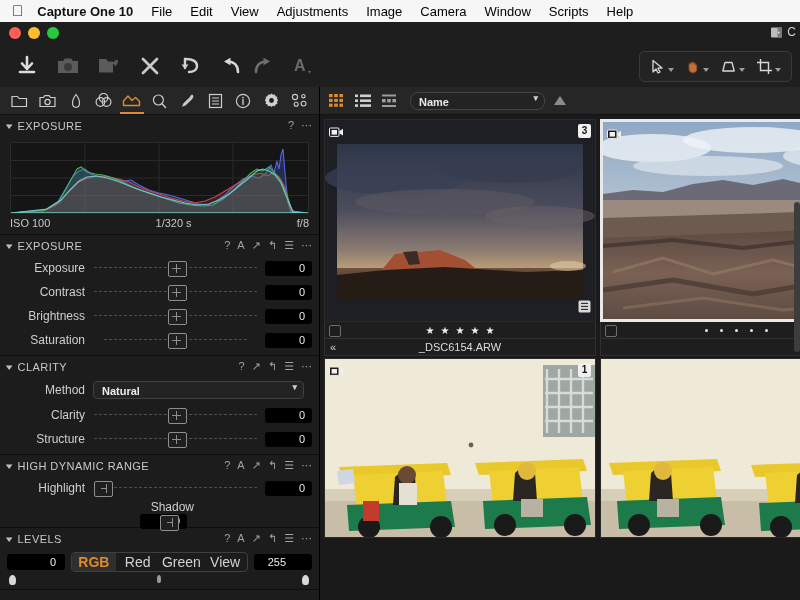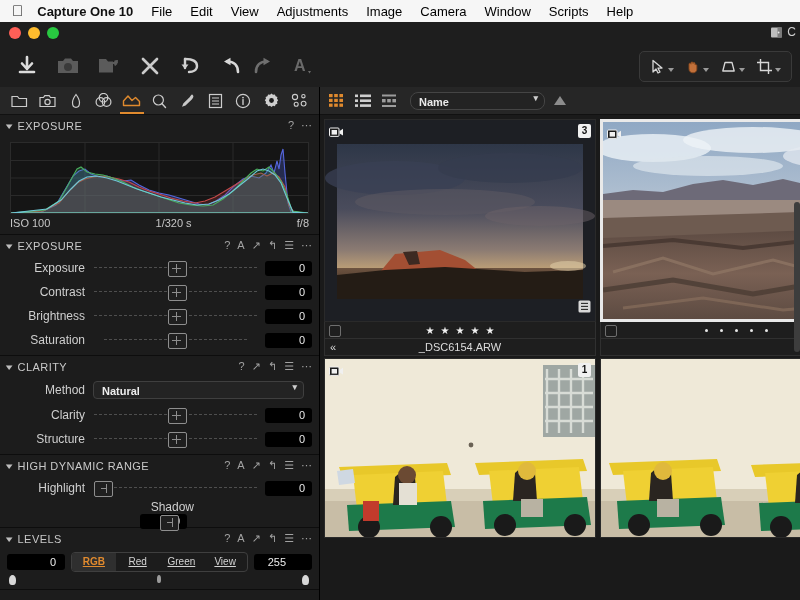--- a/index.html
+++ b/index.html
@@ -104,22 +104,22 @@
 
   
   .lev-row{height:26px;display:flex;align-items:center;padding:0 7px;
            box-sizing:border-box;gap:6px;}
   .lev-val{width:58px;height:16px;background:#000;border-radius:3px;
            color:#ececec;font-size:11px;line-height:16px;box-sizing:border-box;}
   .lev-val.l{text-align:right;padding-right:9px;}
   .lev-val.r{text-align:right;padding-right:26px;}
   .chan{flex:1;height:18px;border:1px solid #3f3f3f;border-radius:4px;
         display:flex;overflow:hidden;}
-  .chan div{flex:1;text-align:center;font-size:10px;line-height:18px;
-            color:#d2d2d2;text-decoration:underline;}
+  .chan div{flex:1;text-align:center;font-size:14px;line-height:18px;
+            color:#d2d2d2;}
   .chan div.on{background:#2f2f2f;color:#e08a2e;font-weight:bold;}
   .lev-markers{position:relative;height:14px;}
   .mk{position:absolute;width:7px;height:10px;background:#d8d8d8;
       border-radius:50% 50% 40% 40%;}
 
   
   .browser{position:absolute;left:320px;top:87px;width:480px;height:513px;
            background:#1a1a1a;overflow:hidden;}
   .brtool{height:28px;background:#262626;border-bottom:1px solid #111;
           display:flex;align-items:center;padding:0 8px;gap:9px;

